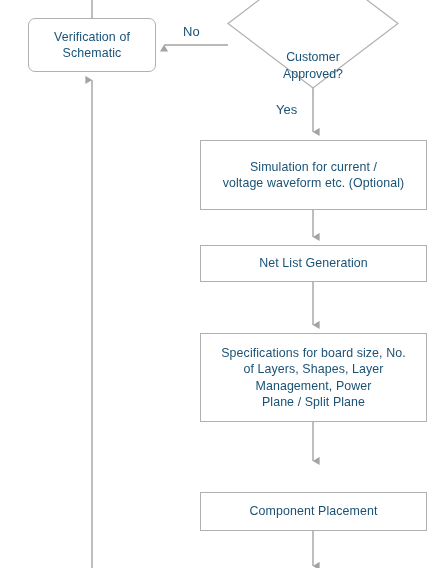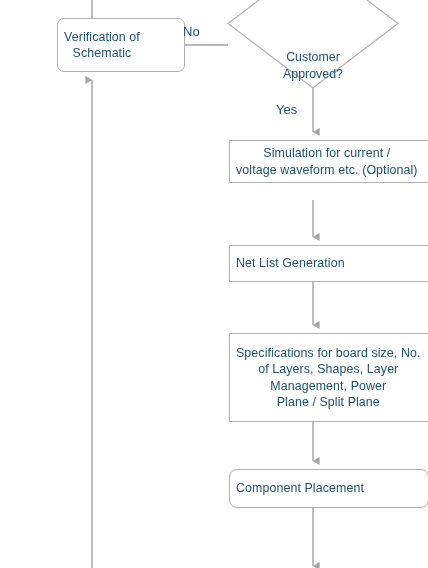--- a/index.html
+++ b/index.html
@@ -29,27 +29,26 @@
 
   
   .node {
     position: absolute;
     box-sizing: border-box;
     border: 1px solid #b0b0b0;
     background: #ffffff;
     color: #1a5276;
     display: flex;
     align-items: center;
-    justify-content: flex-start;
+    justify-content: center;
     text-align: center;
     line-height: 1.32;
     font-size: 12.4px;
     letter-spacing: 0.1px;
     padding: 2px 6px;
-    margin-left: 29px;
   }
   .node.rounded {
     border-radius: 7px;
   }
   .node .node-label {
     display: block;
     white-space: pre-line;
     color: #1a5276;
   }
 
@@ -133,33 +132,33 @@
       <polygon points="86,1 171,65.5 86,130 1,65.5" fill="#ffffff" stroke="#b0b0b0" stroke-width="1.2"></polygon>
     </svg>
     <div class="diamond-label" style="padding-top:42px;">Customer
 Approved?</div>
   </div>
 
   <div class="edge-label" style="left:183px; top:24px;">No</div>
 
   <div class="edge-label" style="left:276px; top:102px;">Yes</div>
 
-  <div class="node" style="left:200px; top:140px; width:227px; height:43px;">
+  <div class="node" style="left:200px; top:140px; width:227px; height:70px;">
     <span class="node-label">Simulation for current /
 voltage waveform etc. (Optional)</span>
   </div>
 
   <div class="node" style="left:200px; top:333px; width:227px; height:89px;">
     <span class="node-label">Specifications for board size, No.
 of Layers, Shapes, Layer
 Management, Power
 Plane / Split Plane</span>
   </div>
 
   <div class="node" style="left:200px; top:245px; width:227px; height:37px;">
     <span class="node-label">Net List Generation</span>
   </div>
 
-  <div class="node" style="left:200px; top:469px; width:200px; height:39px;border-radius:8px;">
+  <div class="node" style="left:200px; top:492px; width:227px; height:39px;">
     <span class="node-label">Component Placement</span>
   </div>
 
 </div>
 
 </body></html>

